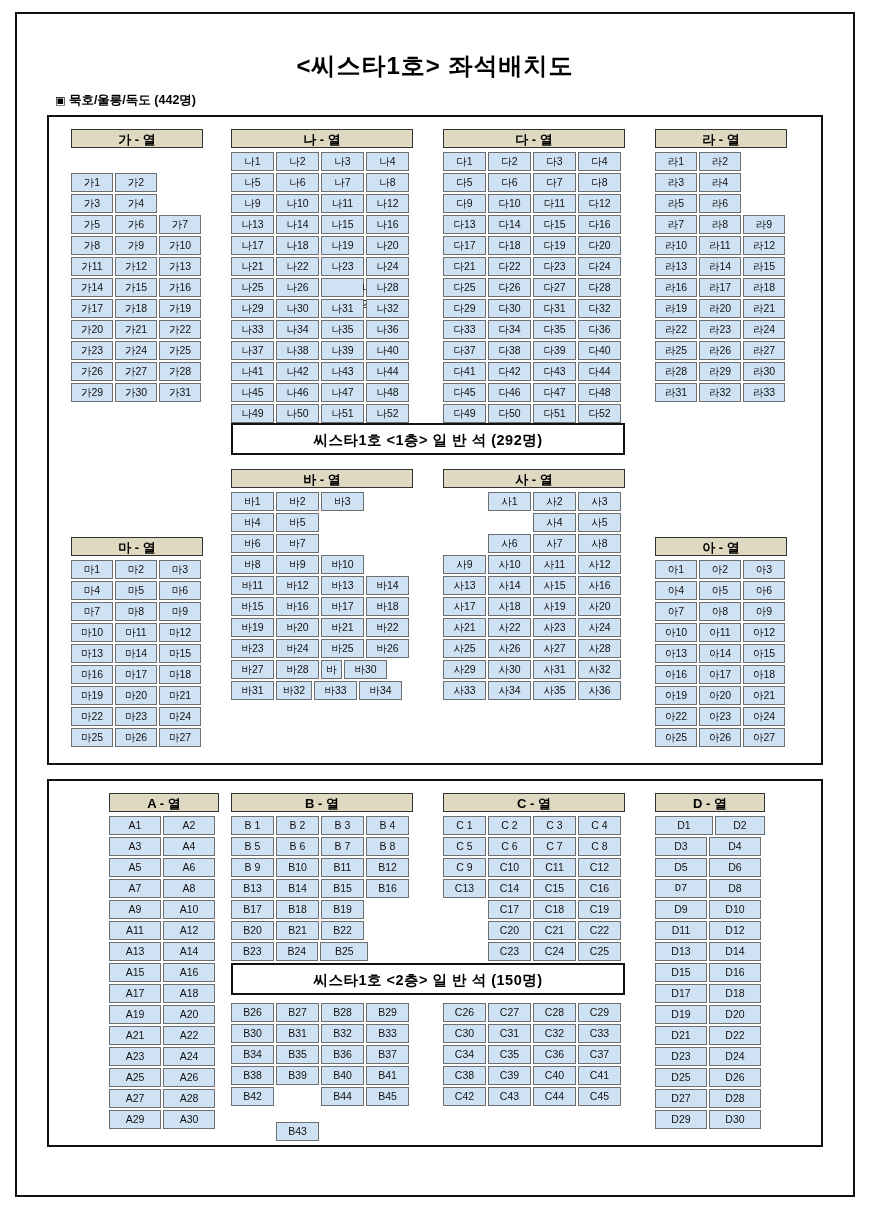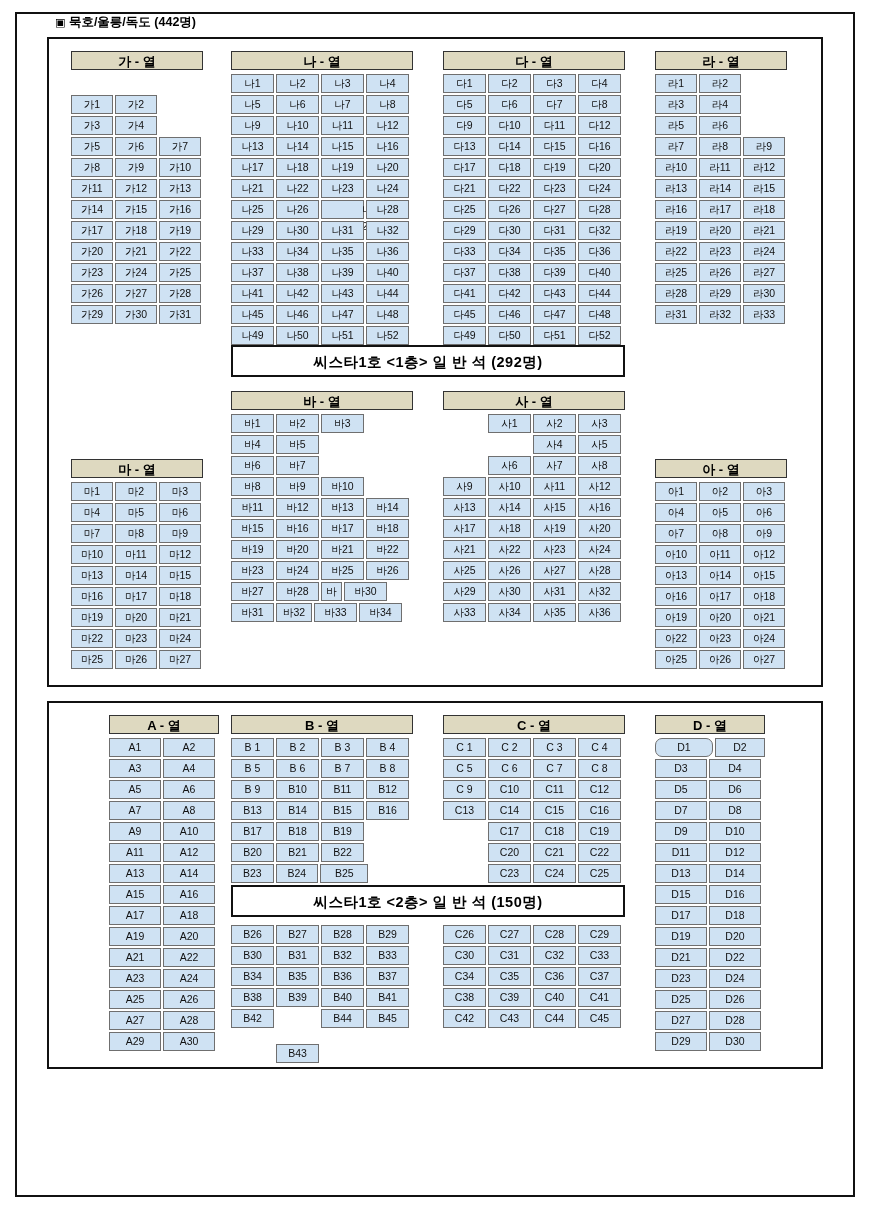--- a/index.html
+++ b/index.html
@@ -79,20 +79,21 @@
     height:32px;
     box-sizing:border-box;
   }
   .banner span{letter-spacing:0.5px;}
 </style>
 </head>
 <body>
 
 <div class="page">
 
+  <div class="title">&lt;씨스타1호&gt; 좌석배치도</div>
 
   <div class="subtitle">
     <span class="sq">▣</span>
     <span>묵호/울릉/독도 (442명)</span>
   </div>
 
   <div class="panel panel-1">
 
     <div class="sec" style="left:22px;  top:12px; width:132px;">
         <div class="colhead" style="margin-bottom: 4px;">가 - 열</div>
@@ -846,33 +847,33 @@
             <div class="seat e" style="width: 43px;">C43</div>
             <div class="seat e" style="width: 43px;">C44</div>
             <div class="seat e" style="width: 43px;">C45</div>
           </div>
         </div>
       </div>
     <div class="sec" style="left:606px; top:12px; width:110px;">
         <div class="colhead" style="margin-bottom: 4px;">D - 열</div>
         <div class="grid">
           <div class="row">
-            <div class="seat e" style="width: 60px; border-radius: 7px;">D1</div>
+            <div class="seat e" style="width: 60px;">D1</div>
             <div class="seat e" style="width: 52px;">D2</div>
           </div>
           <div class="row">
             <div class="seat e" style="width: 52px;">D3</div>
             <div class="seat e" style="width: 52px;">D4</div>
           </div>
           <div class="row">
             <div class="seat e" style="width: 52px;">D5</div>
             <div class="seat e" style="width: 52px;">D6</div>
           </div>
           <div class="row">
-            <div class="seat e" style="width: 52px;">D7</div>
+            <div class="seat e" style="width: 52px; font-family: Liberation Mono, monospace;">D7</div>
             <div class="seat e" style="width: 52px;">D8</div>
           </div>
           <div class="row">
             <div class="seat e" style="width: 52px;">D9</div>
             <div class="seat e" style="width: 52px;">D10</div>
           </div>
           <div class="row">
             <div class="seat e" style="width: 52px;">D11</div>
             <div class="seat e" style="width: 52px;">D12</div>
           </div>

